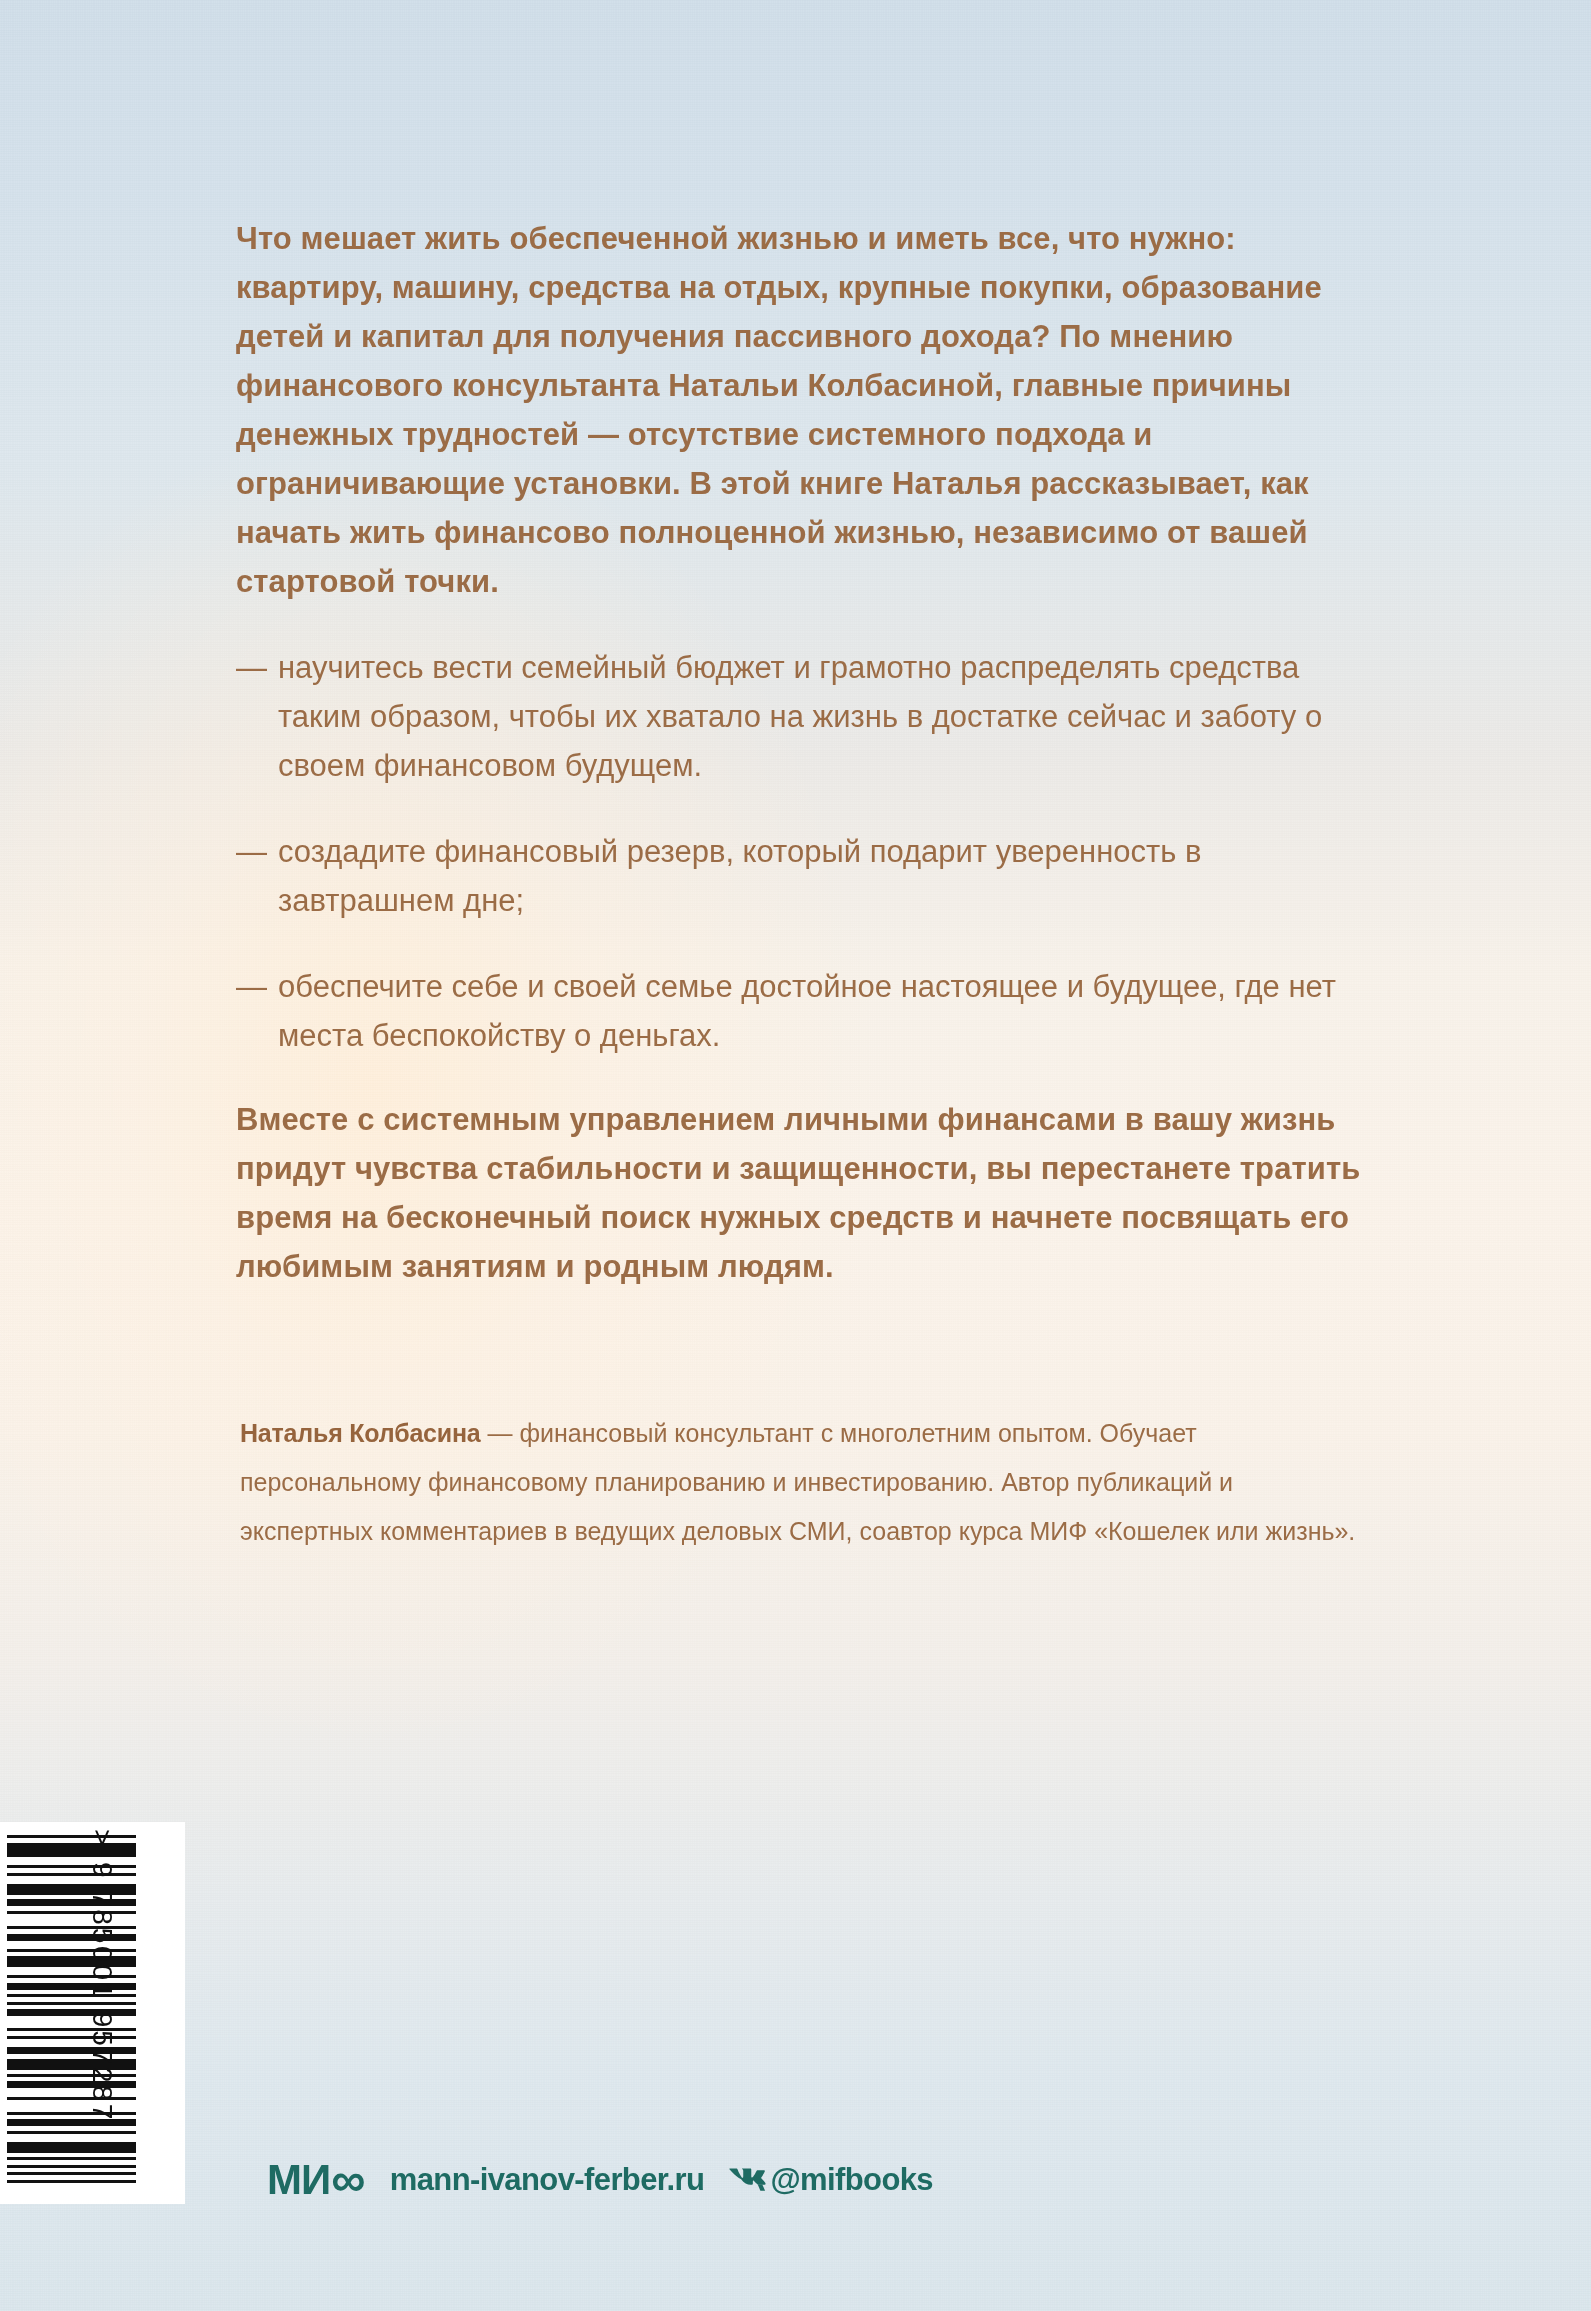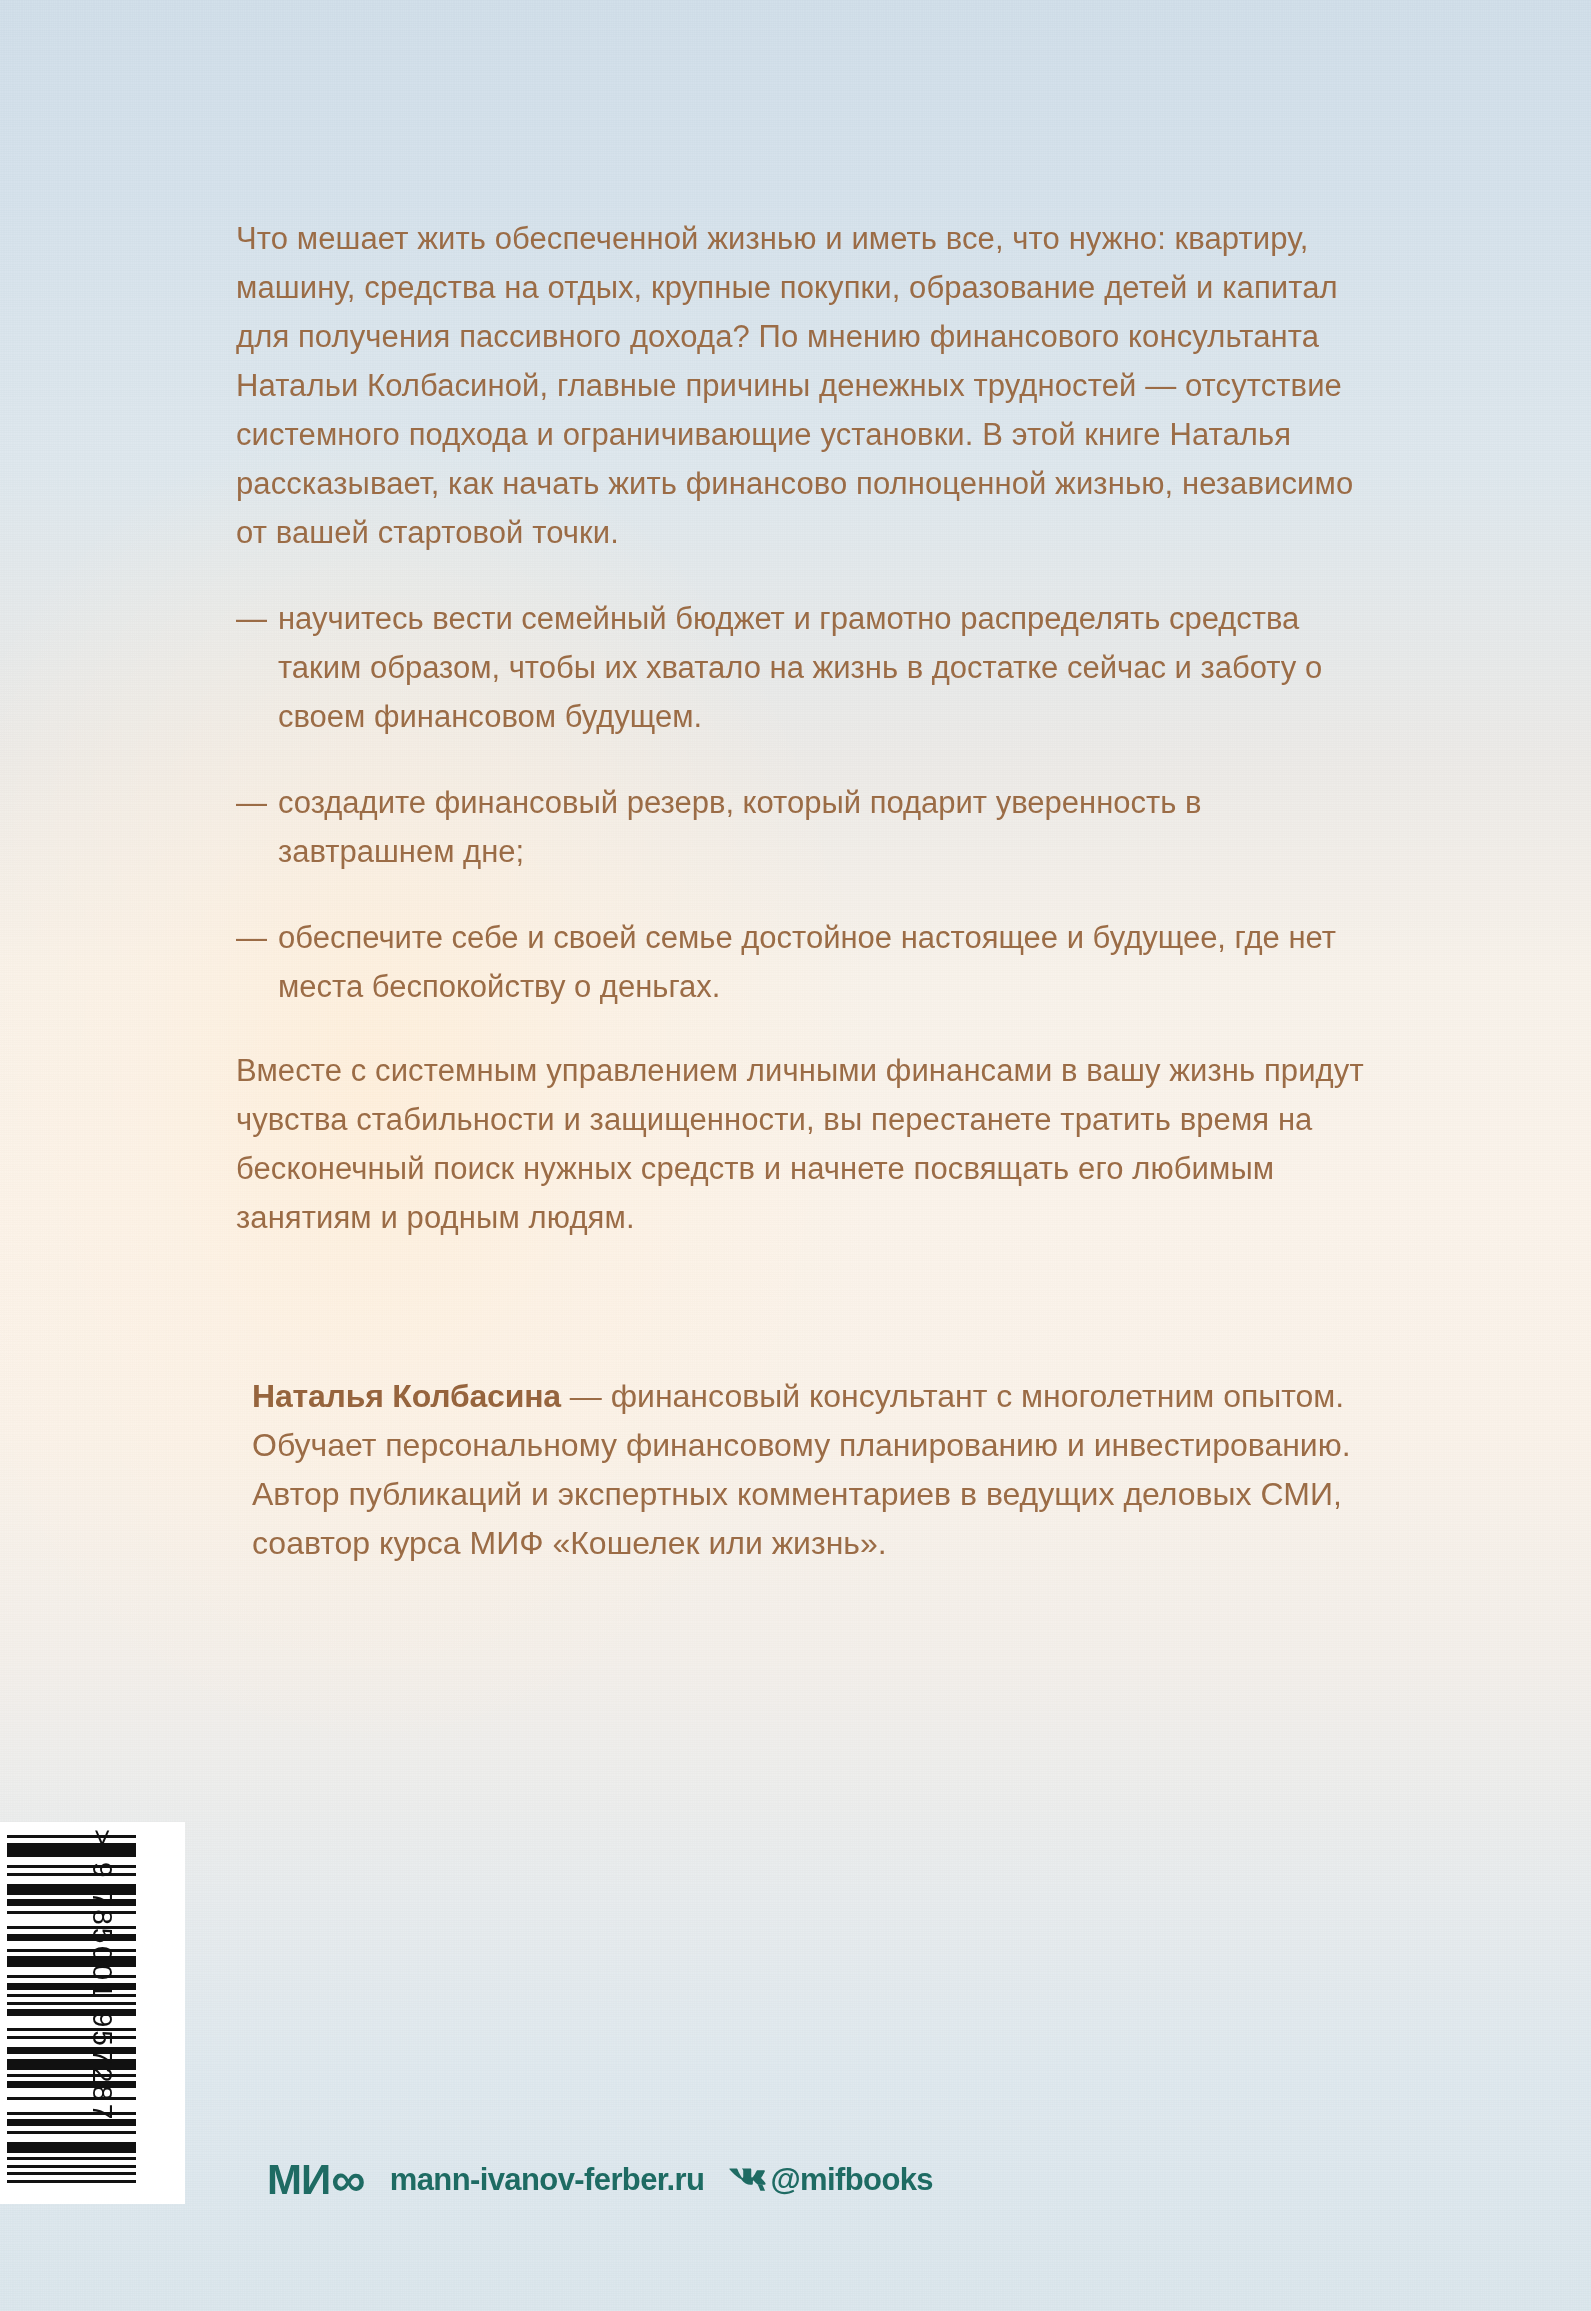--- a/index.html
+++ b/index.html
@@ -63,21 +63,21 @@
     top: 214px;
     width: 1137px;
   }
 
   .para {
     color: #9b6c46;
     font-size: 31px;
     line-height: 49px;
     letter-spacing: 0.1px;
     margin: 0 0 37px 0;
-    font-weight: 400;
+    font-weight: 700;
   }
 
   .para.tight { margin-bottom: 42px; }
 
   .lead-in {
     color: #9b6c46;
     font-size: 31px;
     line-height: 49px;
     margin: 0 0 41px 0;
   }
@@ -98,23 +98,23 @@
   ul.bullets li:last-child { margin-bottom: 0; }
   ul.bullets li .dash {
     position: absolute;
     left: 0;
     top: 0;
     color: #9b6c46;
   }
 
   .bio {
     color: #9b6c46;
-    font-size: 32px;
+    font-size: 25px;
     line-height: 49px;
-    margin: 16px;
+    margin: 4px;
   }
   .bio .name {
     font-weight: bold;
     color: #96643d;
     letter-spacing: -0.2px;
   }
 
   .gap-before-bio { height: 72px; }
 
   

